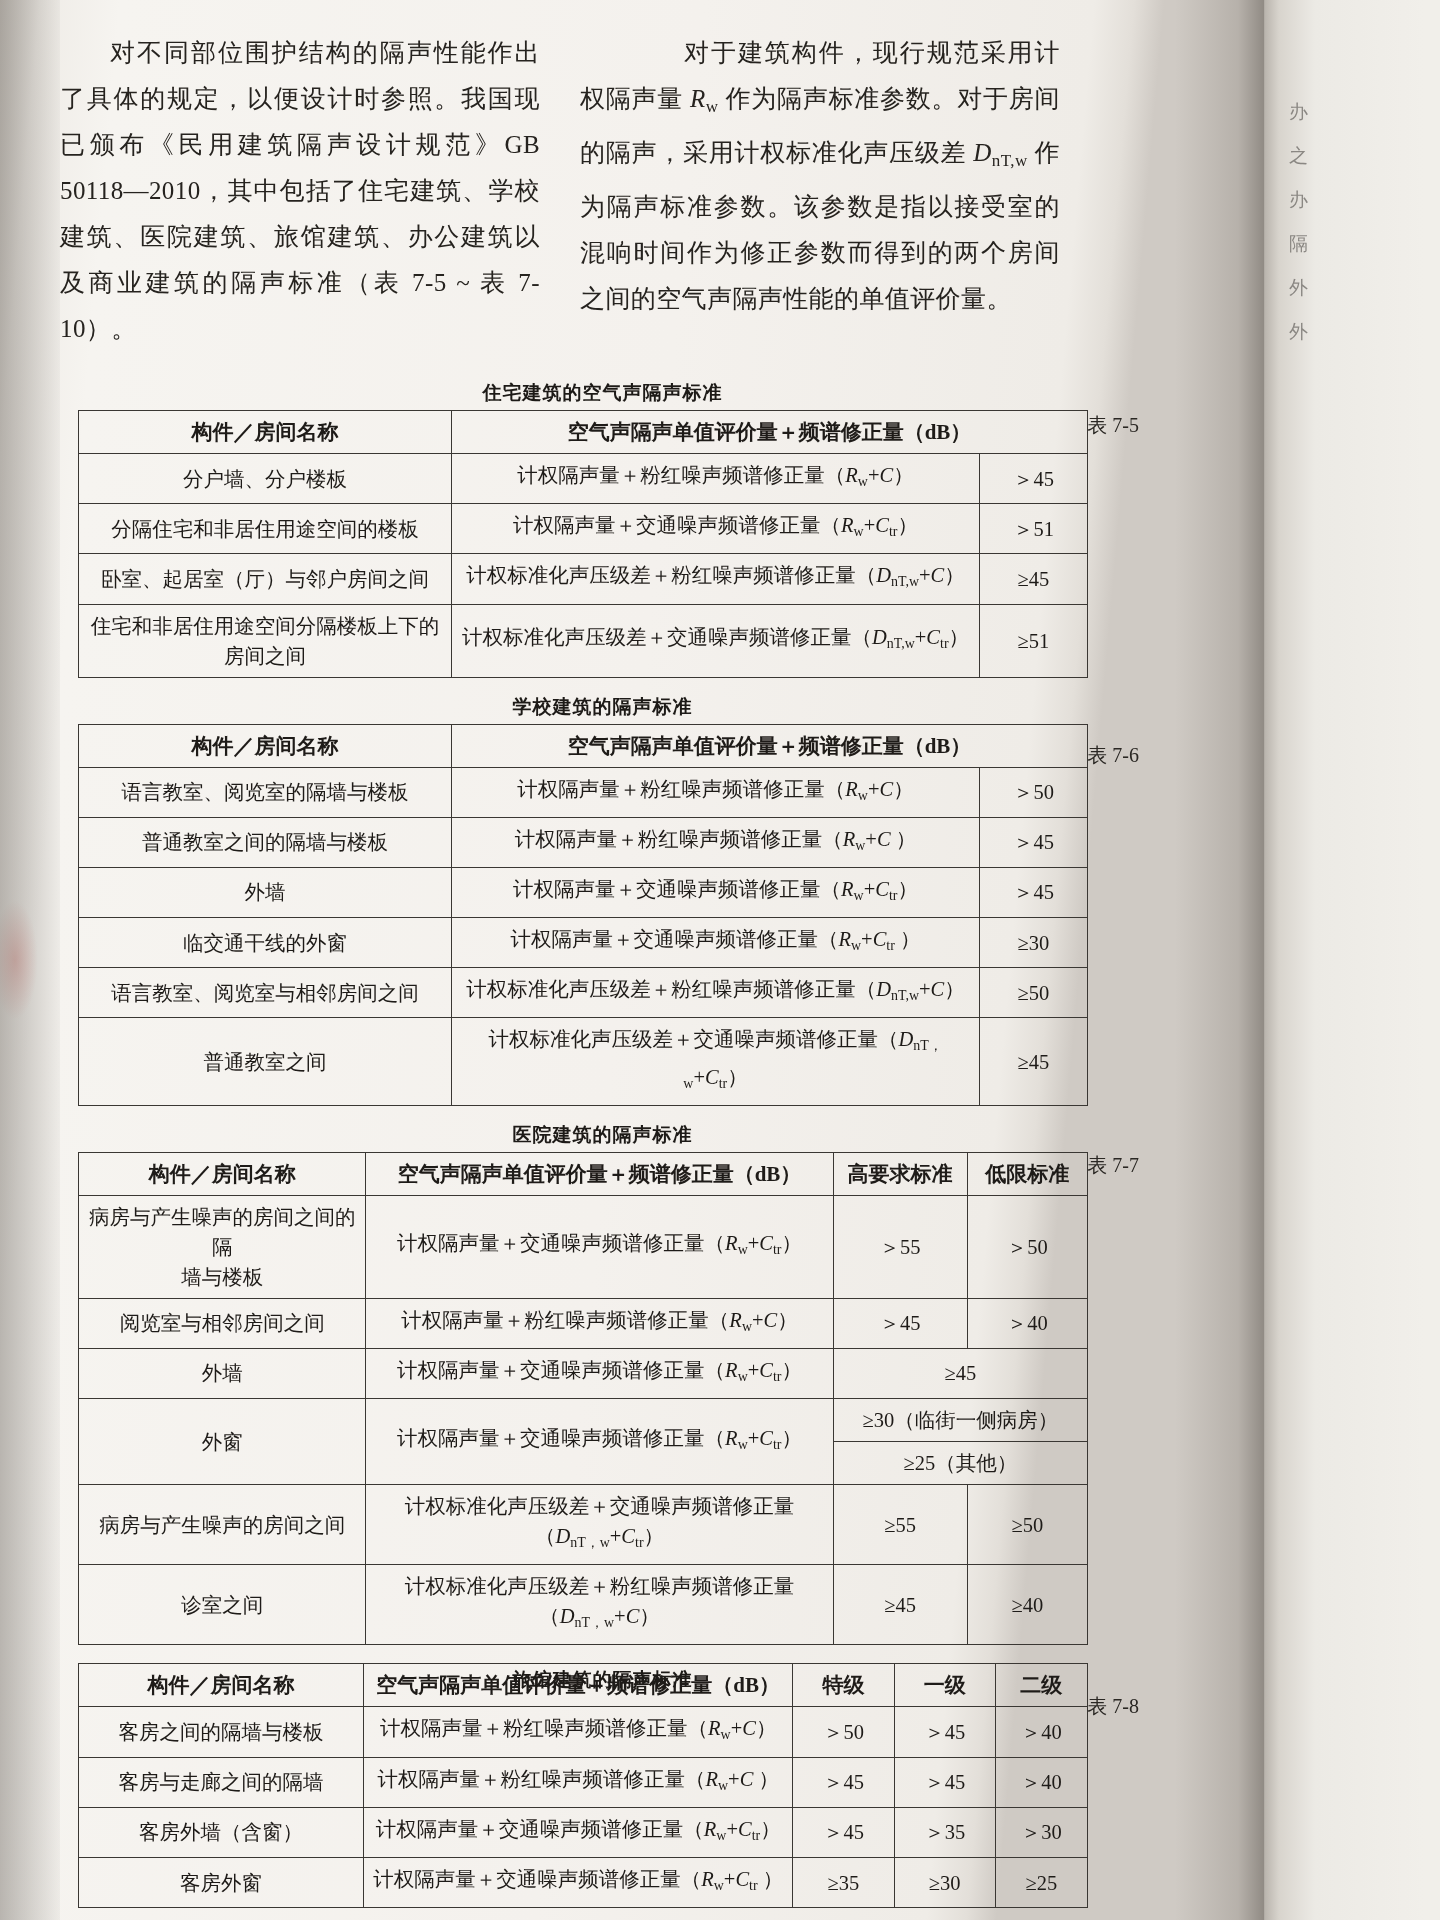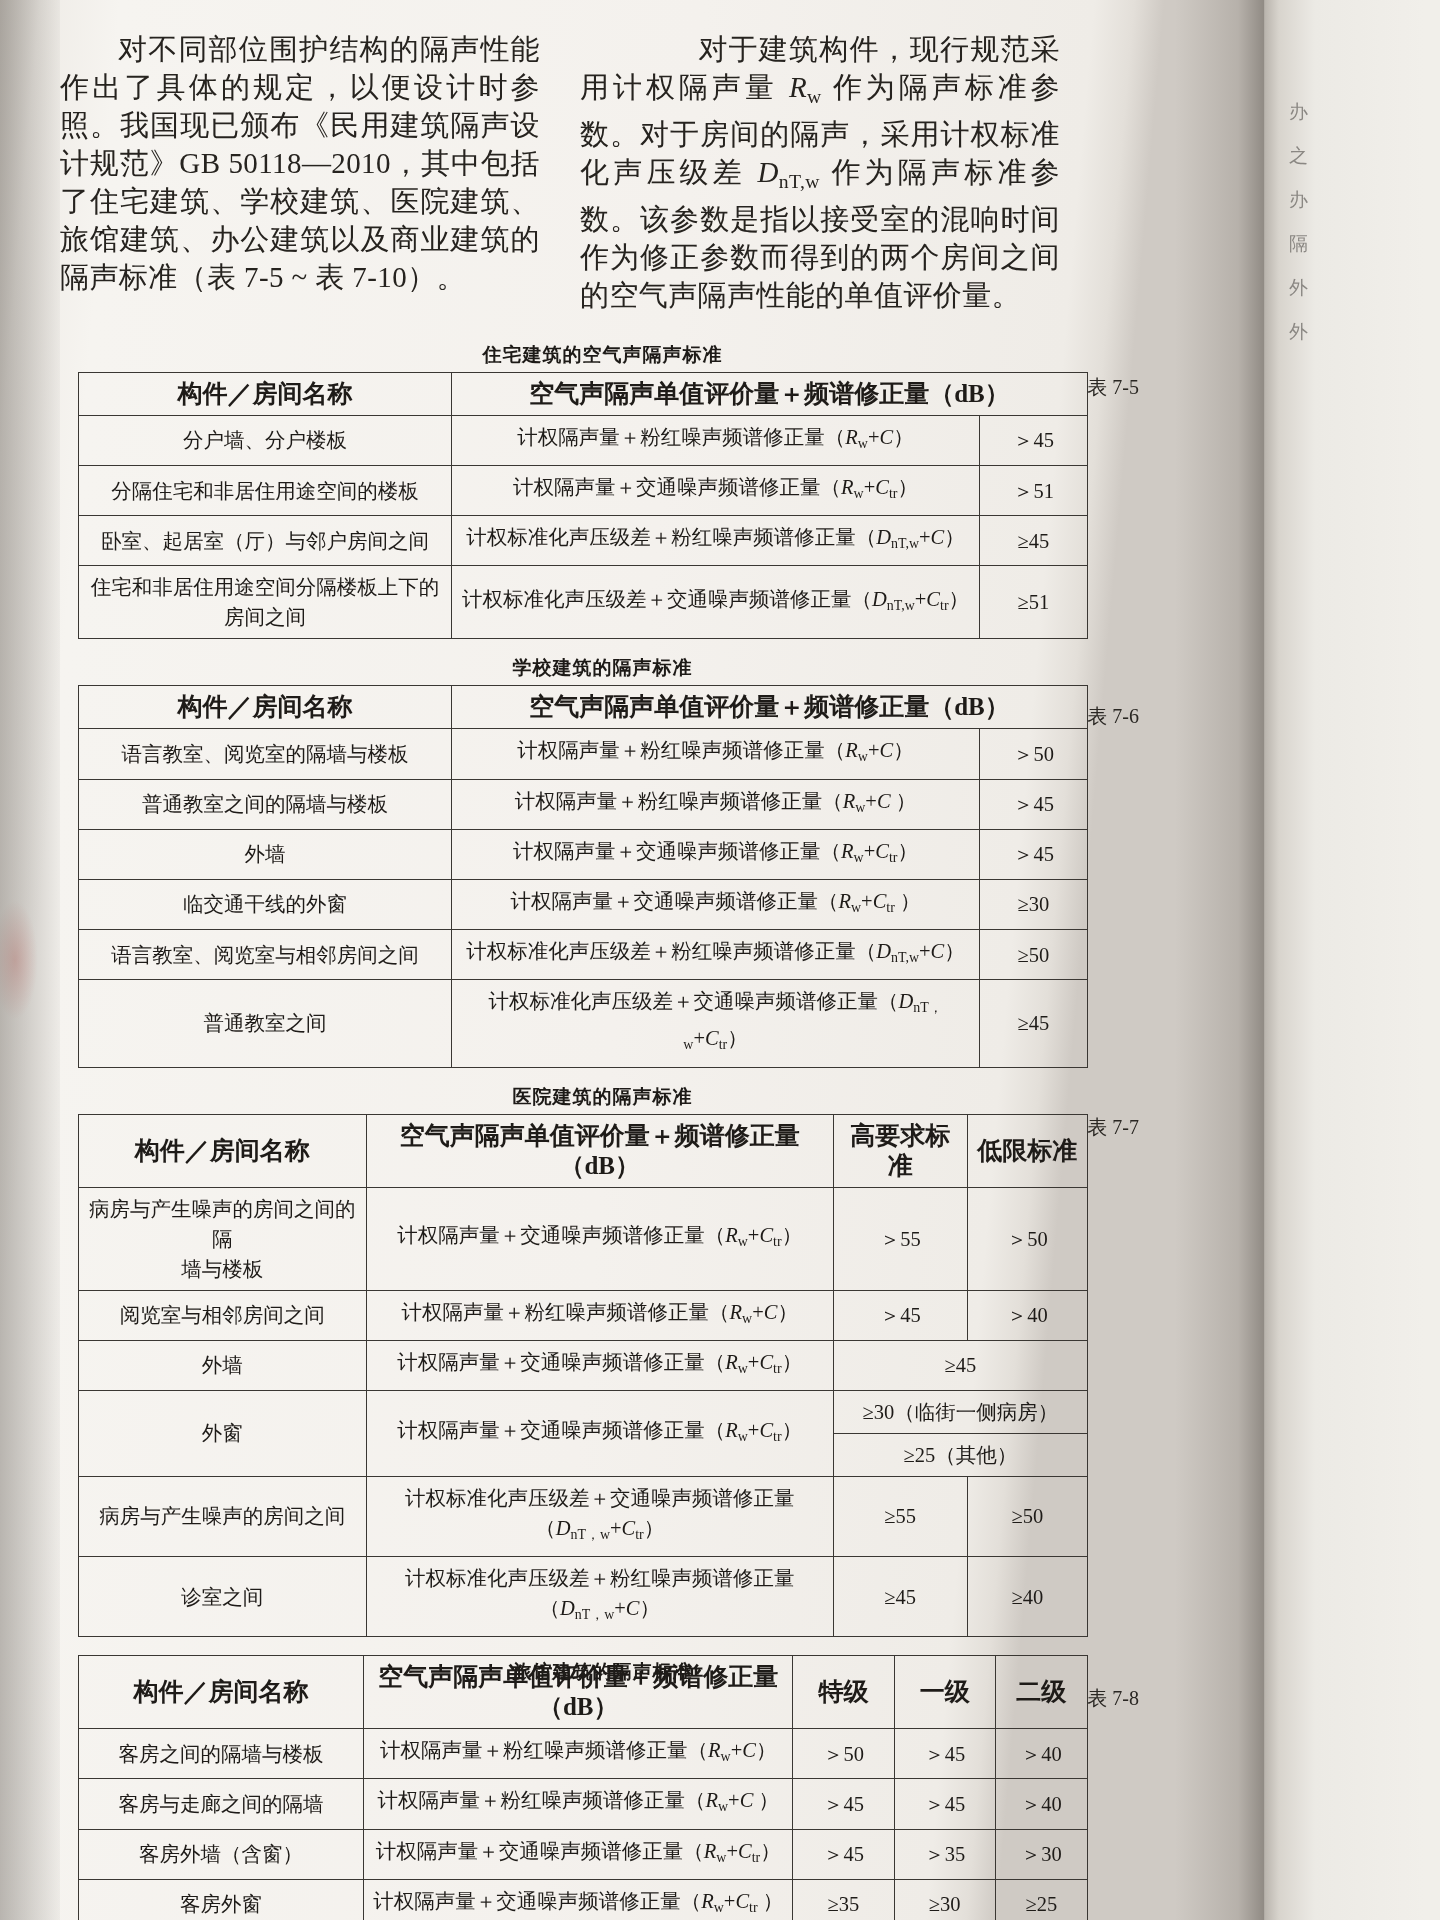--- a/index.html
+++ b/index.html
@@ -81,22 +81,22 @@
   }
 
   
   .cols {
     display: flex;
     gap: 40px;
     padding-top: 30px;
   }
   .col {
     width: 480px;
-    font-size: 29px;
-    line-height: 38px;
+    font-size: 25px;
+    line-height: 46px;
     color: #26231f;
     letter-spacing: 0.4px;
     text-align: justify;
   }
   .col p { margin: 0; text-indent: 2em; }
   .col.right p { text-indent: 2em; }
 
   
   .table-block { margin-top: 18px; position: relative; }
   .tbl-title {
@@ -120,21 +120,21 @@
     font-size: 20.5px;
     color: #1e1b18;
   }
   table td, table th {
     border: 1px solid #3a3733;
     padding: 6px 6px;
     text-align: center;
     font-weight: normal;
     line-height: 30px;
   }
-  table th { font-weight: bold; font-size: 25px; margin-top: 44px; }
+  table th { font-weight: bold; font-size: 21px; margin-top: 44px; }
   .colname { width: 360px; }
   .val { width: 95px; }
   sub {
     font-size: 0.68em;
     vertical-align: -0.3em;
   }
   i { font-style: italic; }
 </style>
 </head>
 <body>

